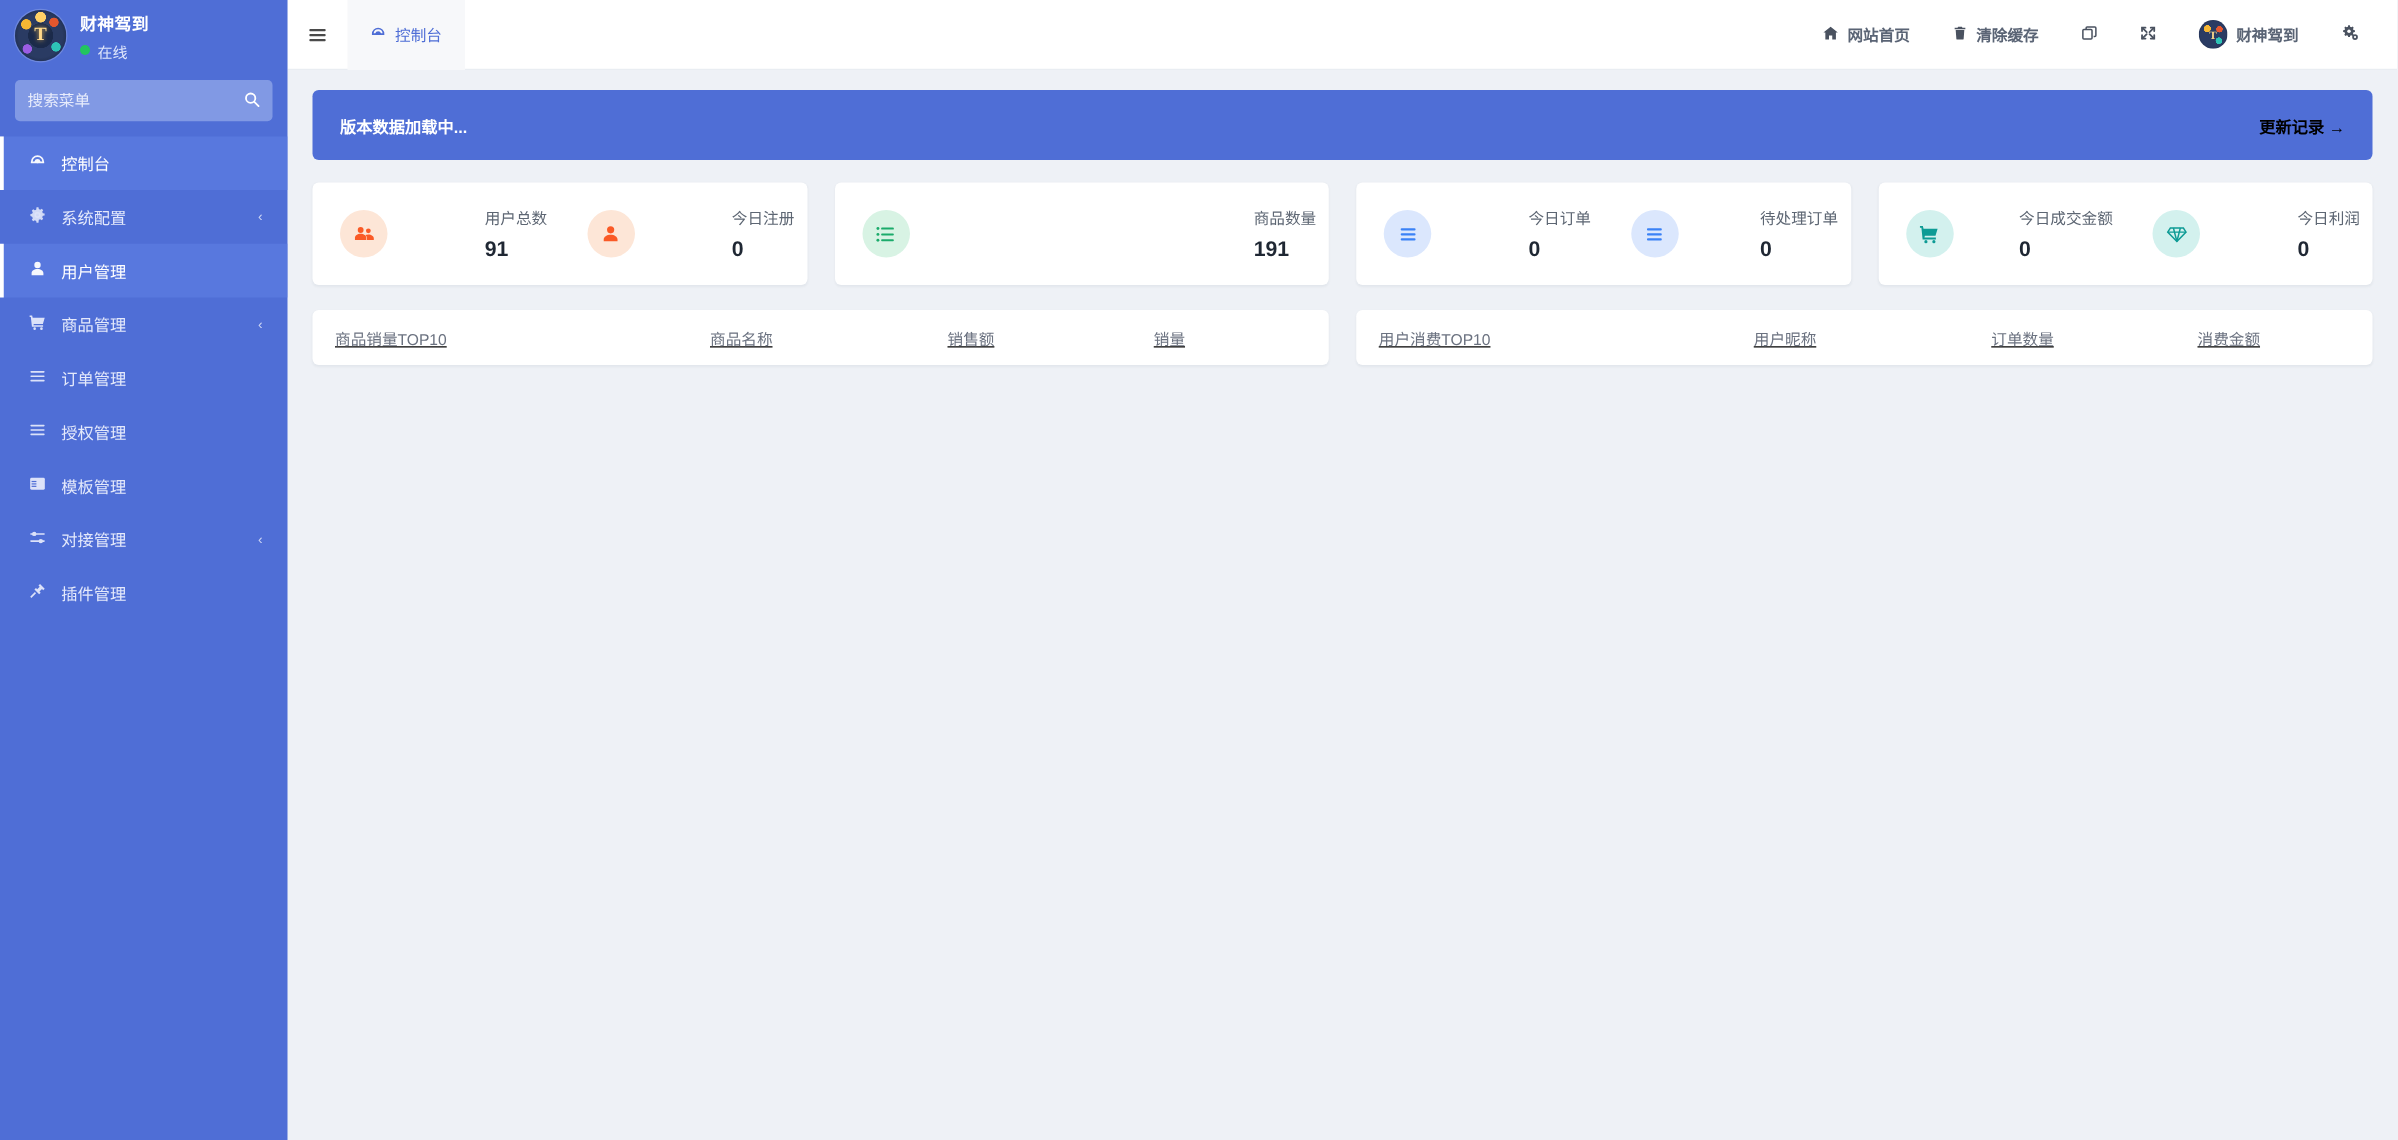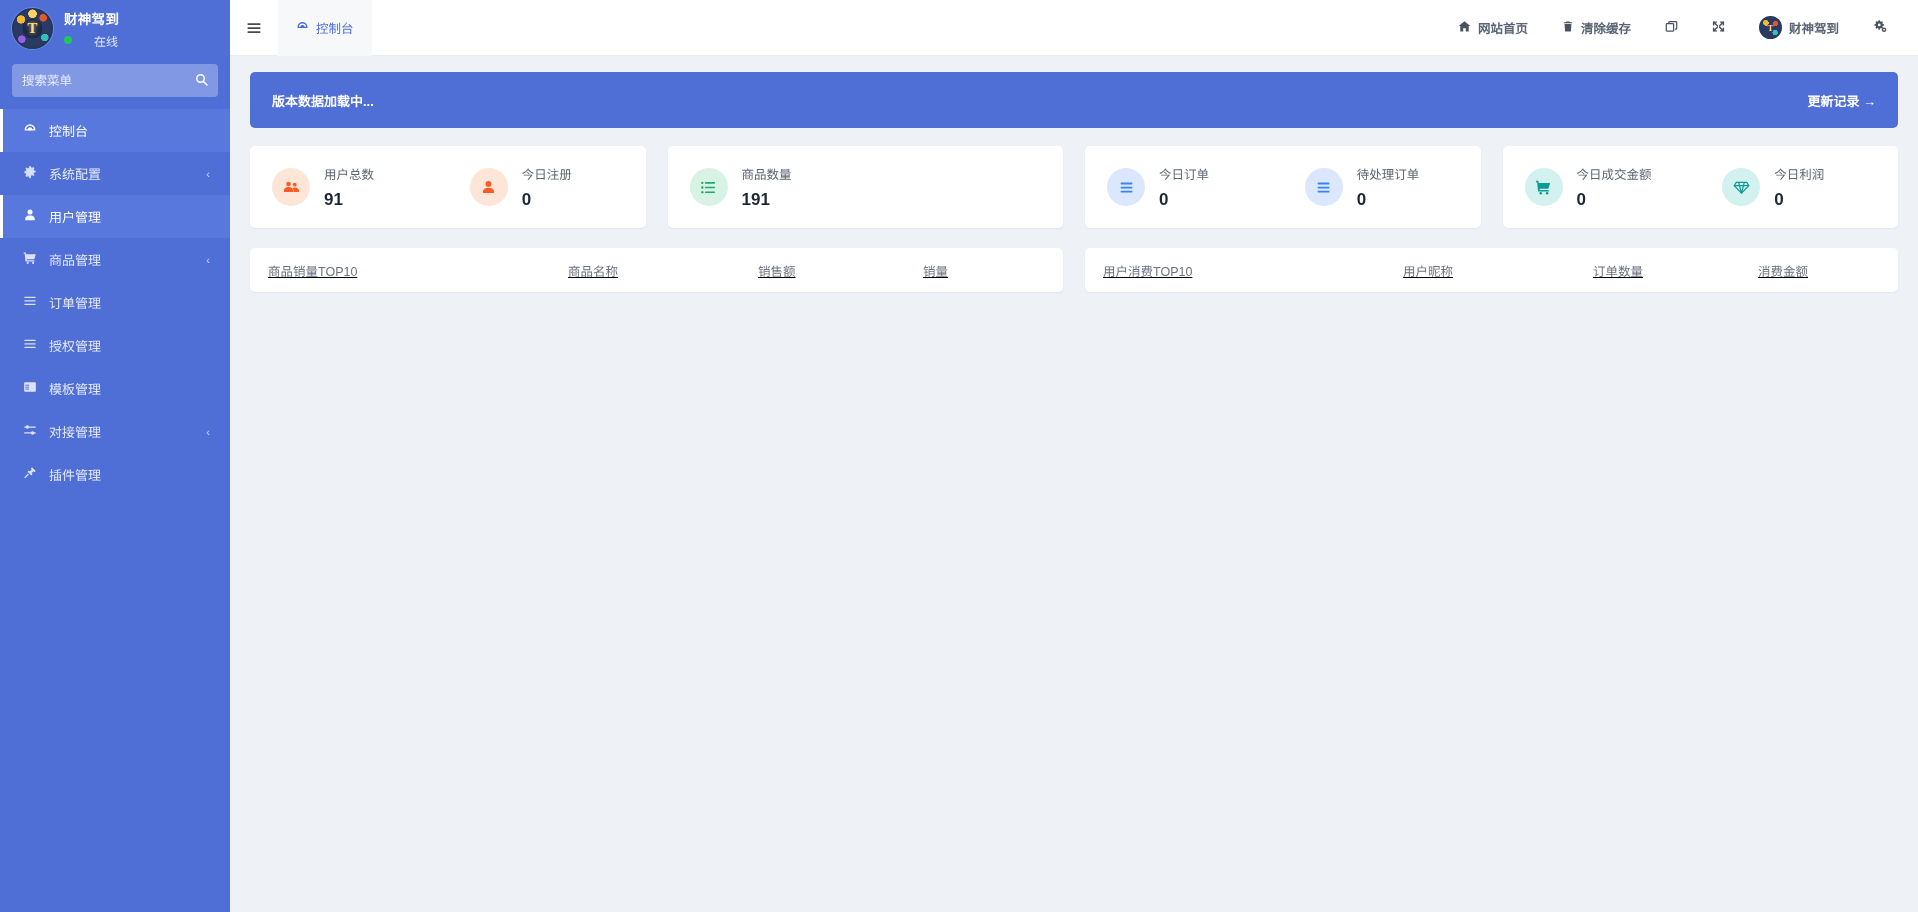--- a/index.html
+++ b/index.html
@@ -38,21 +38,21 @@
   }
   .brand-logo::after {
     content: "T";
     position: absolute; inset: 0;
     display: flex; align-items: center; justify-content: center;
     font: bold 15px "Liberation Serif", serif; color: #ffd98a;
     text-shadow: 0 0 4px rgba(255,200,90,.9);
   }
   .brand-text { display: flex; flex-direction: column; gap: 4px; }
   .brand-name { color: #fff; font-size: 13.5px; font-weight: bold; letter-spacing: .3px; }
-  .brand-status { display: flex; align-items: center; gap: 22px; text-align: center; }
+  .brand-status { display: flex; align-items: center; gap: 6px; text-align: center; }
   .dot-online { width: 8px; height: 8px; border-radius: 50%; background: #22c55e; display: inline-block; }
   .brand-status-text { color: #dfe6fb; font-size: 12px; }
 
   .search-wrap { padding: 0 12px; margin-top: 8px; }
   .search-box {
     height: 33px; border-radius: 4px; background: #8199e4;
     display: flex; align-items: center; padding: 0 10px;
   }
   .search-box input {
     flex: 1; border: 0; outline: 0; background: transparent;
@@ -119,30 +119,30 @@
 
   .content { flex: 1; padding: 16px 20px 0 20px; overflow: hidden; }
 
   .banner {
     height: 56px; border-radius: 5px; background: #4f6ed6;
     display: flex; align-items: center; padding: 0 22px;
     color: #fff; margin-bottom: 18px;
   }
   .banner-text { font-size: 13px; font-weight: bold; }
   .banner-spacer { flex: 1; }
-  .banner-link { font-size: 13px; font-weight: bold; color: #ffffff; text-decoration: none; cursor: pointer; }
+  .banner-link { font-size: 13px; font-weight: bold; color: #000000; text-decoration: none; cursor: pointer; }
 
   .cards-row { display: flex; gap: 22px; margin-bottom: 20px; }
   .card {
     background: #fff; border-radius: 5px; height: 82px;
     display: flex; align-items: center; flex: 1;
     box-shadow: 0 1px 2px rgba(20,30,60,.05);
   }
   .stat {
-    flex: 1; display: flex; align-items: center; gap: 14px; padding: 0 10px 0 22px; min-width: 0;
+    flex: 1; display: flex; align-items: center; gap: 14px; padding: 0 10px 0 22px; min-width: 0; justify-content: space-between;
   }
   .stat-ico {
     width: 38px; height: 38px; border-radius: 50%; flex: 0 0 38px;
     display: flex; align-items: center; justify-content: center;
     font-size: 16px; line-height: 1;
   }
   .stat-body { display: flex; flex-direction: column; gap: 7px; min-width: 0; }
   .stat-label { font-size: 12.5px; color: #5d6673; white-space: nowrap; }
   .stat-value { font-size: 17px; font-weight: bold; color: #1f2733; }
 

